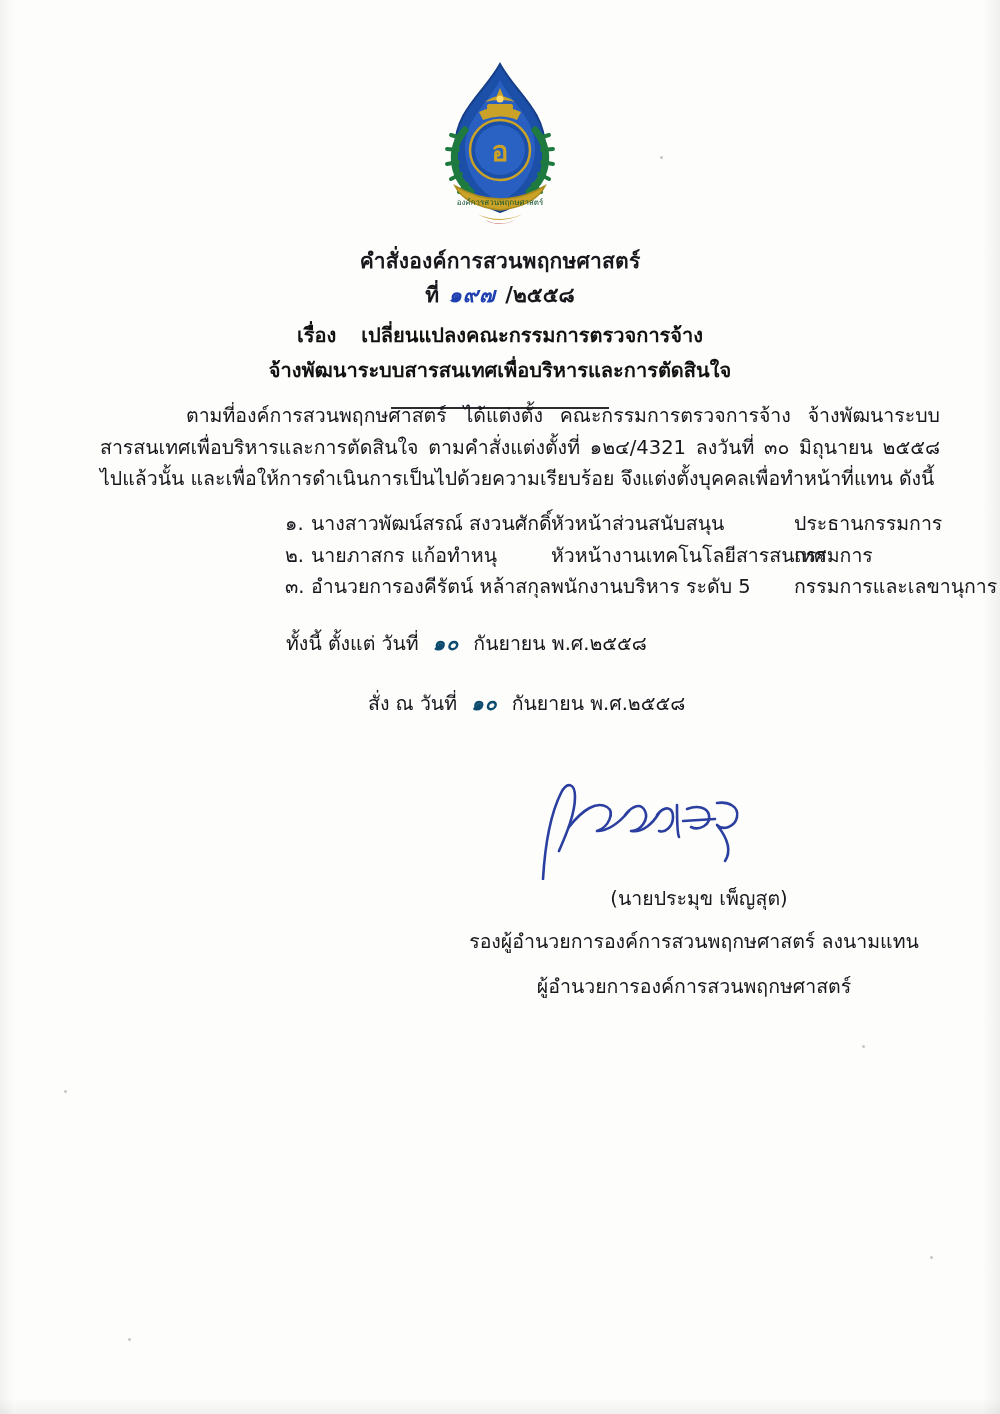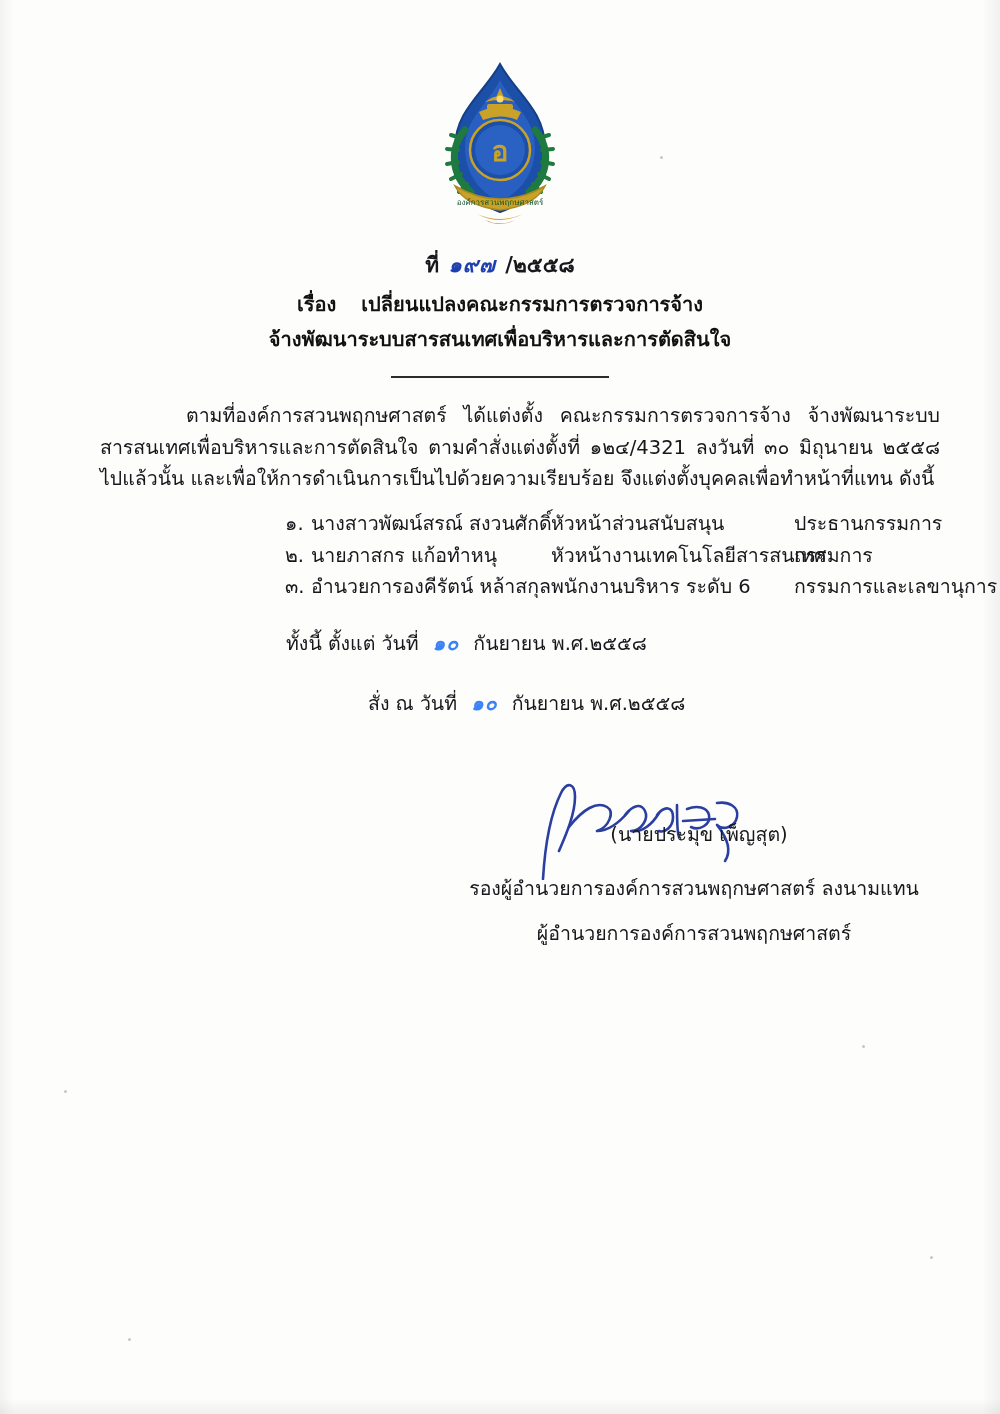--- a/index.html
+++ b/index.html
@@ -158,21 +158,21 @@
   }
   .issued-line {
     position: absolute;
     left: 368px;
     top: 688px;
     font-size: 19.5px;
     color: #17171c;
     white-space: nowrap;
   }
   .hw-date {
-    color: #3b82f6;
+    color: #0c4a6e;
     font-style: italic;
     font-weight: 700;
     padding: 0 8px;
     letter-spacing: 1px;
   }
 
   
   .signature-area {
     position: absolute;
     left: 430px;
@@ -182,29 +182,29 @@
   }
   .sig-ink {
     position: absolute;
     left: 95px;
     top: 0;
     width: 260px;
     height: 105px;
   }
   .sig-name {
     position: relative;
-    margin-top: 44px;
+    margin-top: 108px;
     font-size: 19.5px;
     color: #17171c;
     padding-left: 18px;
   }
   .sig-role1 {
     font-size: 19.5px;
     color: #17171c;
-    margin-top: 23px;
+    margin-top: 12px;
     padding-left: 8px;
   }
   .sig-role2 {
     font-size: 19.5px;
     color: #17171c;
     margin-top: 14px;
     padding-left: 8px;
   }
 </style>
 </head>
@@ -248,20 +248,21 @@
         <path d="M40 128 q45 26 90 0 q-10 20 -45 24 q-35 -4 -45 -24 z" fill="#c9a227" stroke="#a88a1e" stroke-width="1.5"></path>
         <text x="85" y="147" text-anchor="middle" font-family="'DejaVu Sans', sans-serif" font-size="8" fill="#14532d">องค์การสวนพฤกษศาสตร์</text>
 
         <path d="M62 156 q23 12 46 0 q-23 10 -46 0 z" fill="#c9a227"></path>
         <path d="M70 162 q15 8 30 0 q-15 7 -30 0 z" fill="#b22222" opacity="0.75"></path>
       </svg>
     </div>
   </div>
 
   <div class="header-block">
+    <div class="doc-title">คำสั่งองค์การสวนพฤกษศาสตร์</div>
     <div class="doc-number-line">
       <span class="prefix">ที่</span>
       <span class="handwritten">๑๙๗</span>
       <span class="prefix">/๒๕๕๘</span>
     </div>
     <div class="doc-subject">
       <span class="label">เรื่อง</span>
       <span>เปลี่ยนแปลงคณะกรรมการตรวจการจ้าง</span>
     </div>
     <div class="doc-subject2">จ้างพัฒนาระบบสารสนเทศเพื่อบริหารและการตัดสินใจ</div>
@@ -281,21 +282,21 @@
     </div>
     <div class="c-row">
       <span class="c-no">๒.</span>
       <span class="c-name">นายภาสกร แก้อทำหนุ</span>
       <span class="c-pos">หัวหน้างานเทคโนโลยีสารสนเทศ</span>
       <span class="c-role">กรรมการ</span>
     </div>
     <div class="c-row">
       <span class="c-no">๓.</span>
       <span class="c-name">อำนวยการองคีรัตน์ หล้าสกุล</span>
-      <span class="c-pos">พนักงานบริหาร ระดับ 6</span>
+      <span class="c-pos">พนักงานบริหาร ระดับ 5</span>
       <span class="c-role">กรรมการและเลขานุการ</span>
     </div>
   </div>
 
   <div class="effective-line">
     <span>ทั้งนี้ ตั้งแต่ วันที่</span>
     <span class="hw-date">๑๐</span>
     <span>กันยายน พ.ศ.๒๕๕๘</span>
   </div>
 

